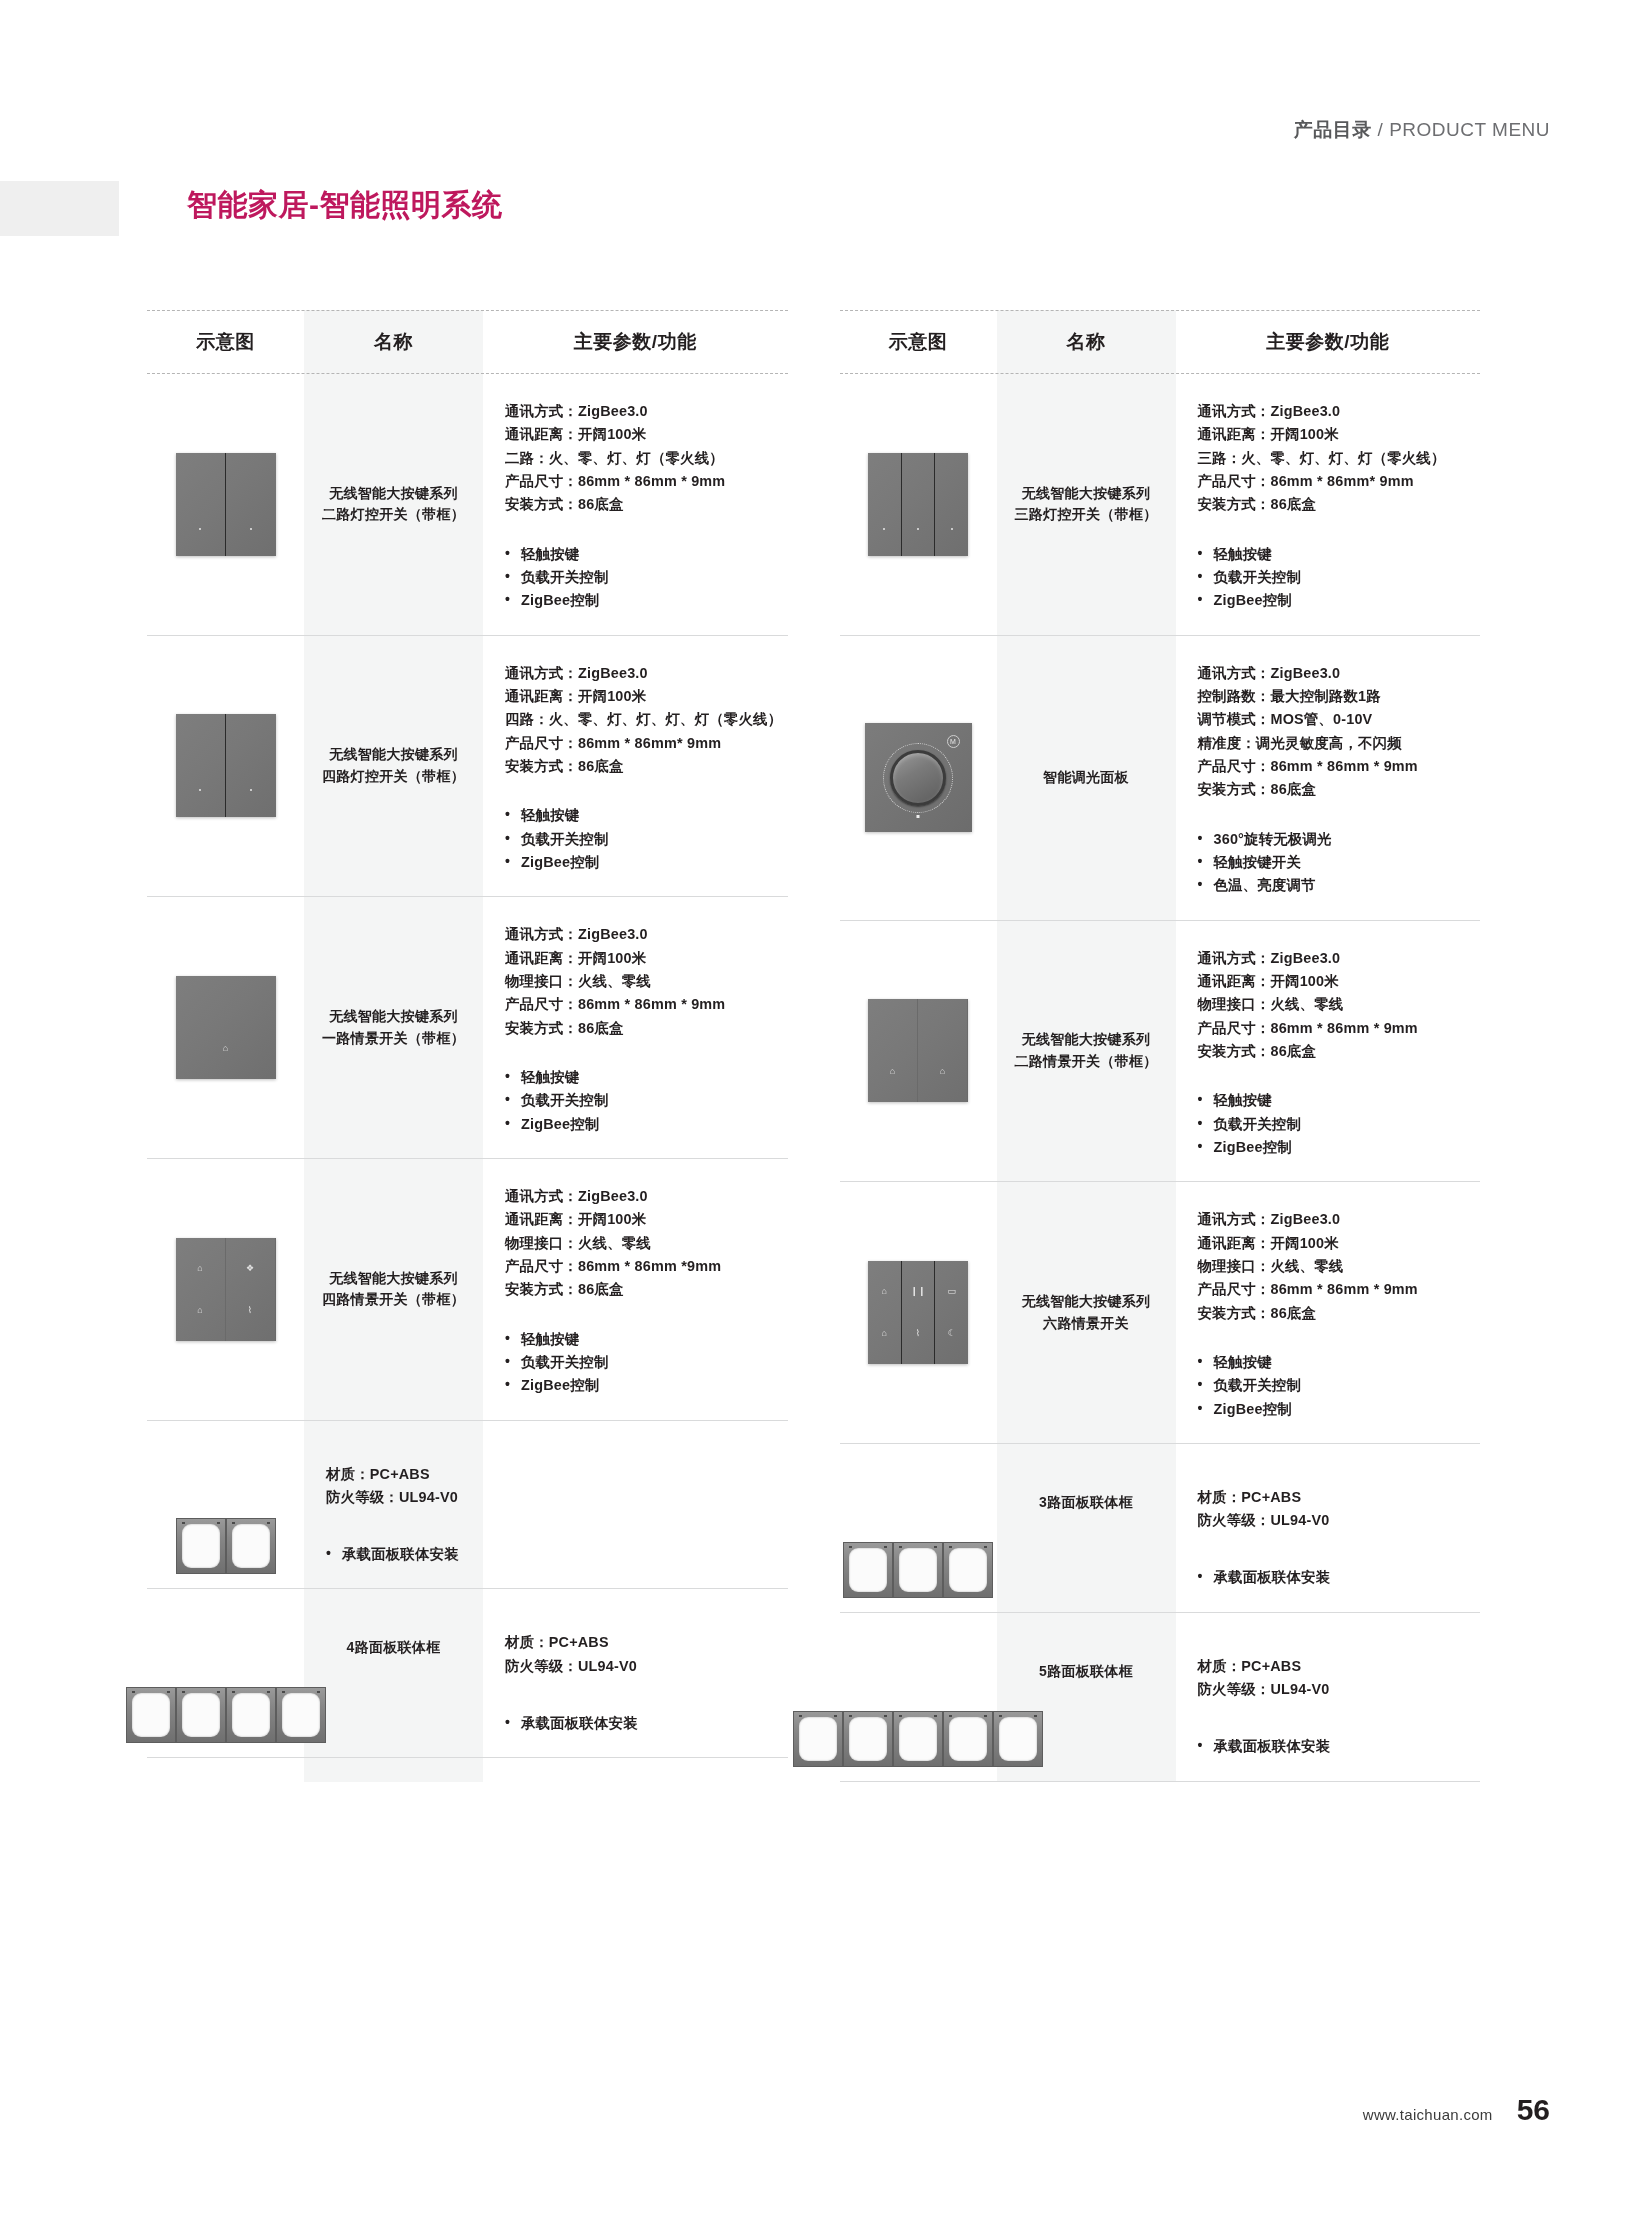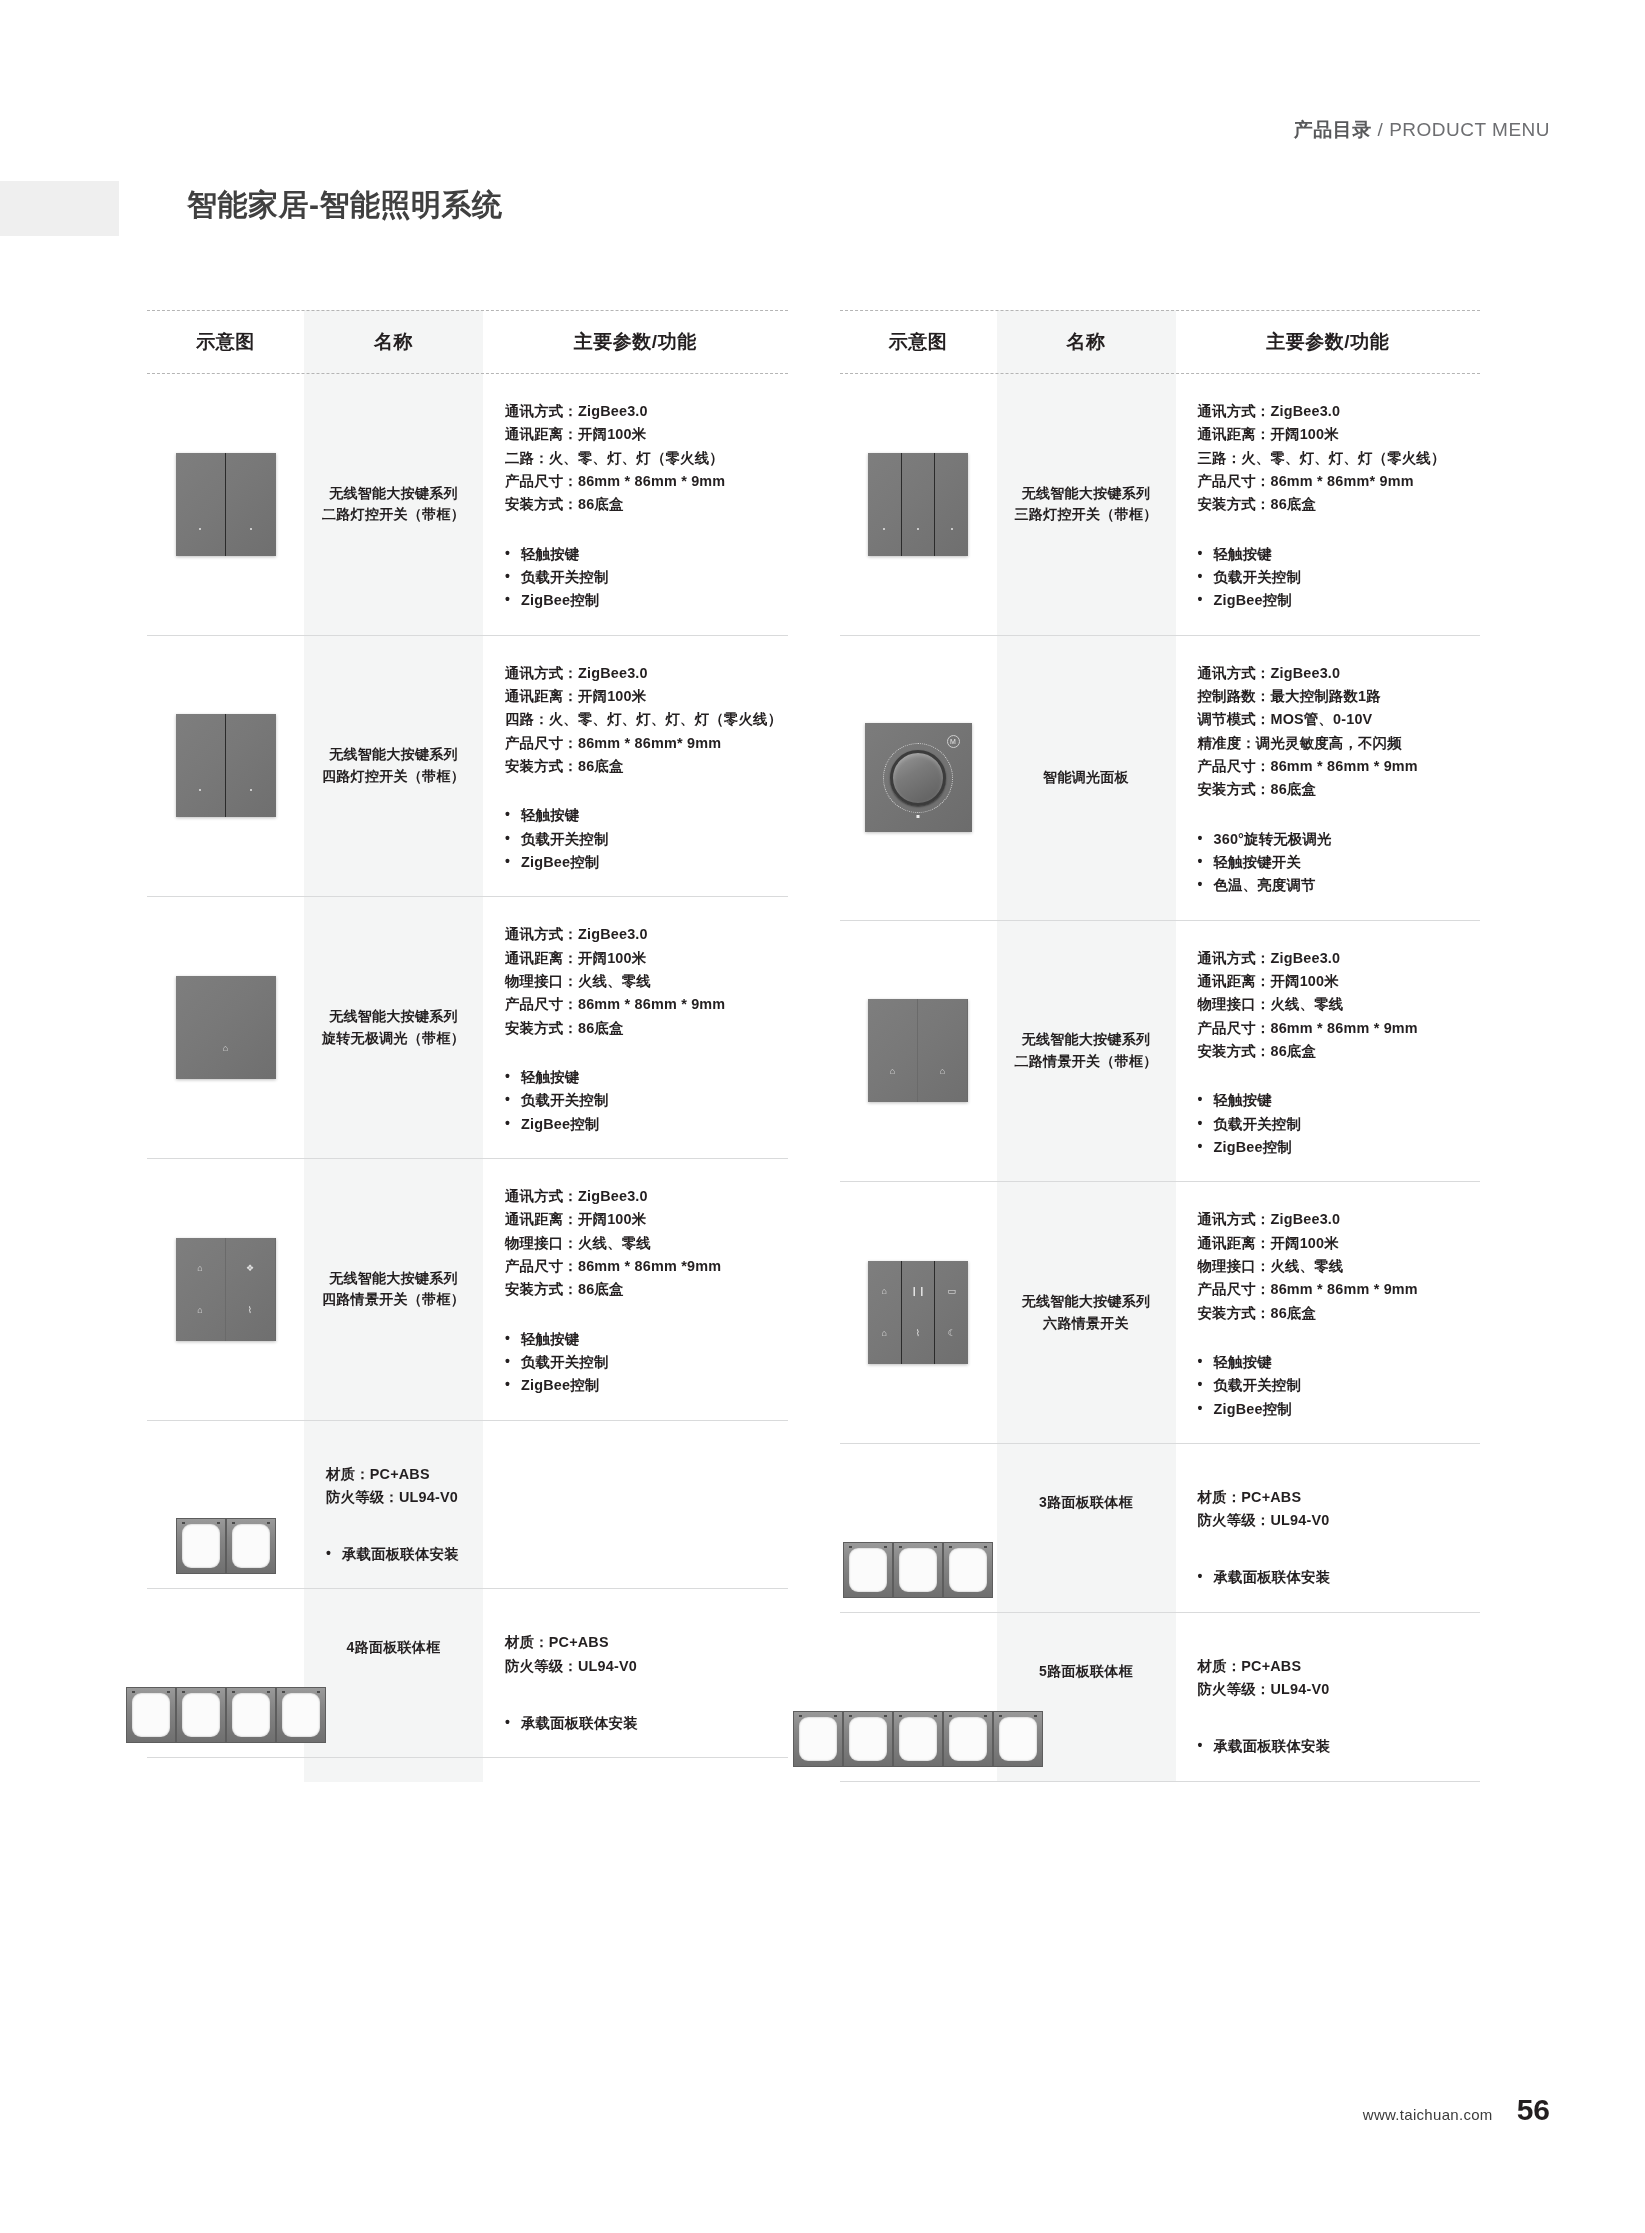--- a/index.html
+++ b/index.html
@@ -30,21 +30,21 @@
     position: absolute;
     left: 0; top: 181px;
     width: 119px; height: 55px;
     background: #efefef;
   }
   .page-title {
     position: absolute;
     left: 187px; top: 185px;
     font-size: 30px;
     font-weight: 700;
-    color: #404040;
+    color: #be185d;
     letter-spacing: 0.5px;
   }
 
   
   .tables {
     position: absolute;
     left: 147px;
     top: 310px;
     width: 1333px;
     display: flex;
@@ -339,21 +339,21 @@
           <div class="trow">
             <div class="cell-img">
               <div class="panel">
                 <div class="seg">
                   <div class="spacer"></div>
                   <div class="ico bot">⌂</div>
                 </div>
               </div>
             </div>
             <div class="cell-name">
-              <div><span>无线智能大按键系列</span><br><span>旋转无极调光（带框）</span></div>
+              <div><span>无线智能大按键系列</span><br><span>一路情景开关（带框）</span></div>
             </div>
             <div class="cell-spec">
               <div class="spec-line">通讯方式：ZigBee3.0</div>
               <div class="spec-line">通讯距离：开阔100米</div>
               <div class="spec-line">物理接口：火线、零线</div>
               <div class="spec-line">产品尺寸：86mm * 86mm * 9mm</div>
               <div class="spec-line">安装方式：86底盒</div>
               <ul class="bullets">
                 <li>轻触按键</li>
                 <li>负载开关控制</li>

